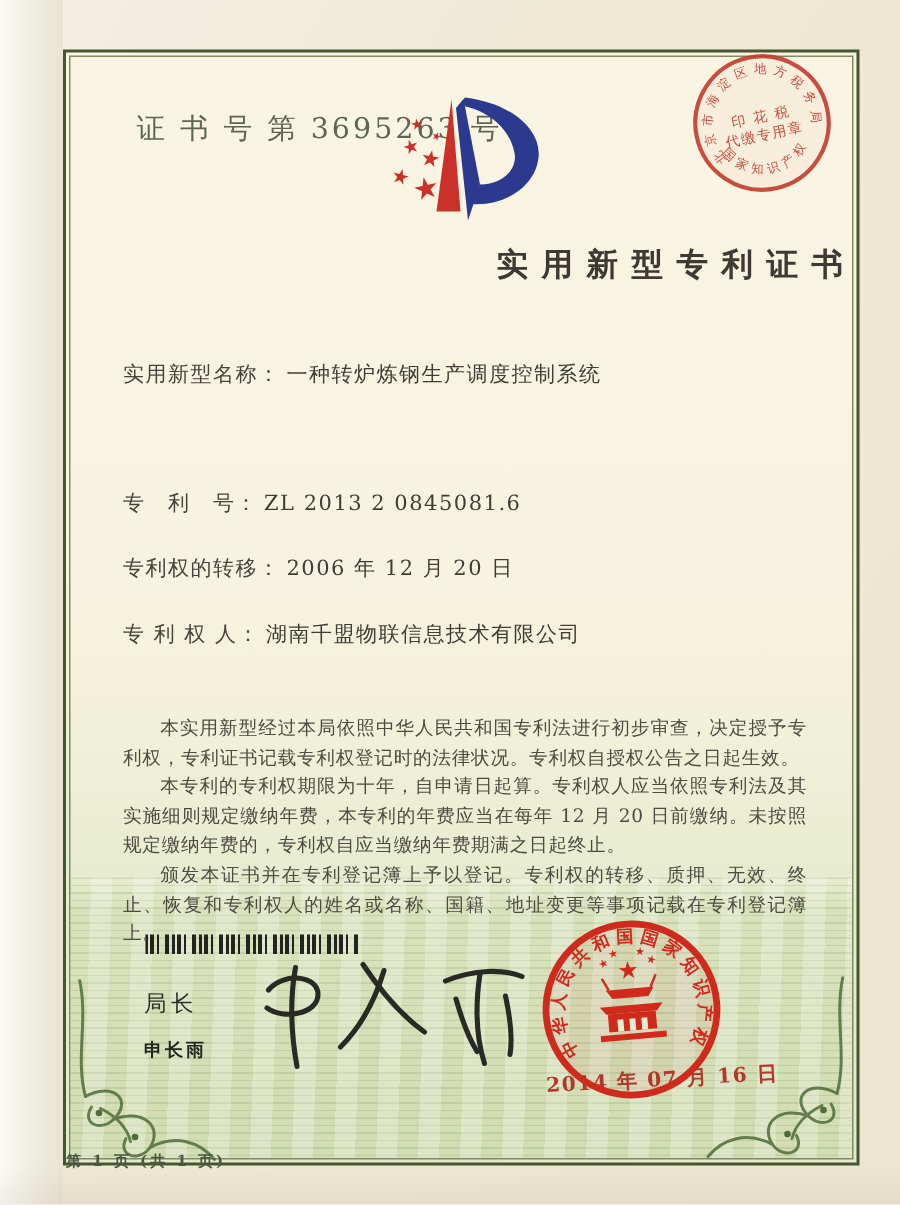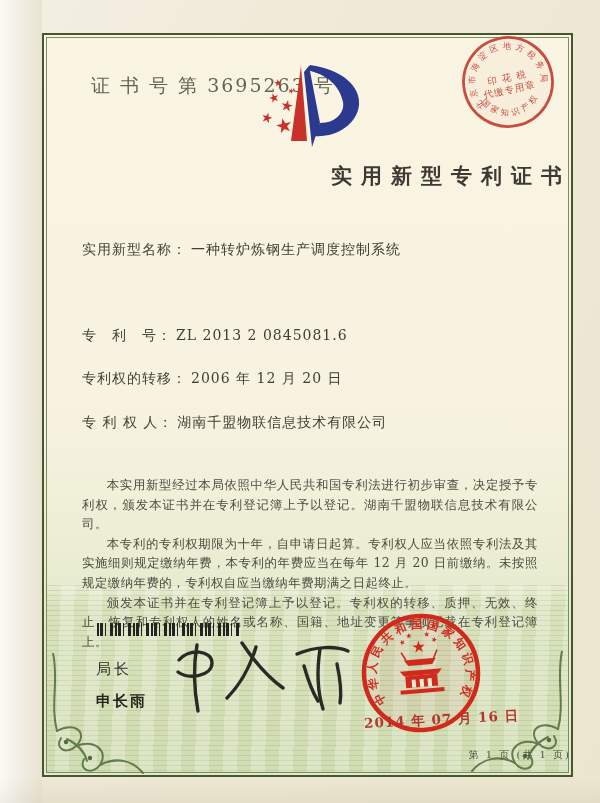--- a/index.html
+++ b/index.html
@@ -47,30 +47,30 @@
   .body-text{
     position:absolute;left:38px;top:440px;width:456px;
     font-size:12.4px;line-height:19.6px;color:#4e4b41;text-align:justify;letter-spacing:0.5px;
   }
   .body-text p{margin:0;text-indent:2em;}
   .barcode{
     position:absolute;left:53px;top:588px;width:142px;height:13px;
     background:repeating-linear-gradient(90deg,#23231f 0 2px,transparent 2px 3px,#23231f 3px 6px,transparent 6px 8px,#23231f 8px 9px,transparent 9px 13px,#23231f 13px 16px,transparent 16px 18px);
   }
   .director-title{position:absolute;left:52px;top:625px;font-size:15px;color:#2e332a;letter-spacing:3px;}
-  .director-name{position:absolute;left:52px;top:657px;font-size:15px;color:#23271f;letter-spacing:2px;font-weight:600;}
+  .director-name{position:absolute;left:52px;top:657px;font-size:12px;color:#23271f;letter-spacing:2px;font-weight:600;}
   .signature{position:absolute;left:115px;top:598px;width:205px;height:90px;}
   .date-stamp{
     position:absolute;left:320px;top:676px;font-size:13.5px;color:#b2382d;
     letter-spacing:1px;transform:rotate(-3deg);font-weight:600;
   }
   .cnipa-seal{position:absolute;left:311px;top:572px;width:132px;height:132px;transform:rotate(-5deg);}
   .page-footer{
-    position:absolute;left:0;top:713px;width:100%;text-align:right;
-    font-size:10px;color:#4c5742;letter-spacing:2px;
+    position:absolute;left:0;top:732px;width:100%;text-align:left;
+    font-size:10px;color:#4c5742;letter-spacing:2px;font-weight:bold;
   }
   .flourish{position:absolute;width:105px;height:125px;}
   .flourish.left{left:1px;top:618px;}
   .flourish.right{right:1px;top:616px;transform:scaleX(-1);}
   svg text{font-family:"DejaVu Serif","Liberation Serif",serif;}
 </style>
 </head>
 <body>
 
 <div class="photo-edge-left"></div>
@@ -125,21 +125,21 @@
     <span class="lbl">专　利　号：</span><span class="val">ZL 2013 2 0845081.6</span>
   </div>
   <div class="field-row row-3">
     <span class="lbl">专利权的转移：</span><span class="val">2006 年 12 月 20 日</span>
   </div>
   <div class="field-row row-4">
     <span class="lbl">专 利 权 人：</span><span class="val">湖南千盟物联信息技术有限公司</span>
   </div>
 
   <div class="body-text">
-    <p>本实用新型经过本局依照中华人民共和国专利法进行初步审查，决定授予专利权，颁发本证书并在专利登记簿上予以登记。湖南千盟物联信息技术有限公司。</p>
+    <p>本实用新型经过本局依照中华人民共和国专利法进行初步审查，决定授予专利权，专利证书记载专利权登记时的法律状况。专利权自授权公告之日起生效。</p>
     <p>本专利的专利权期限为十年，自申请日起算。专利权人应当依照专利法及其实施细则规定缴纳年费，本专利的年费应当在每年 12 月 20 日前缴纳。未按照规定缴纳年费的，专利权自应当缴纳年费期满之日起终止。</p>
     <p>颁发本证书并在专利登记簿上予以登记。专利权的转移、质押、无效、终止、恢复和专利权人的姓名或名称、国籍、地址变更等事项记载在专利登记簿上。</p>
   </div>
 
   <div class="barcode"></div>
 
   <div class="director-title">局长</div>
   <div class="director-name">申长雨</div>
 
   <svg class="signature" viewBox="0 0 205 90">

